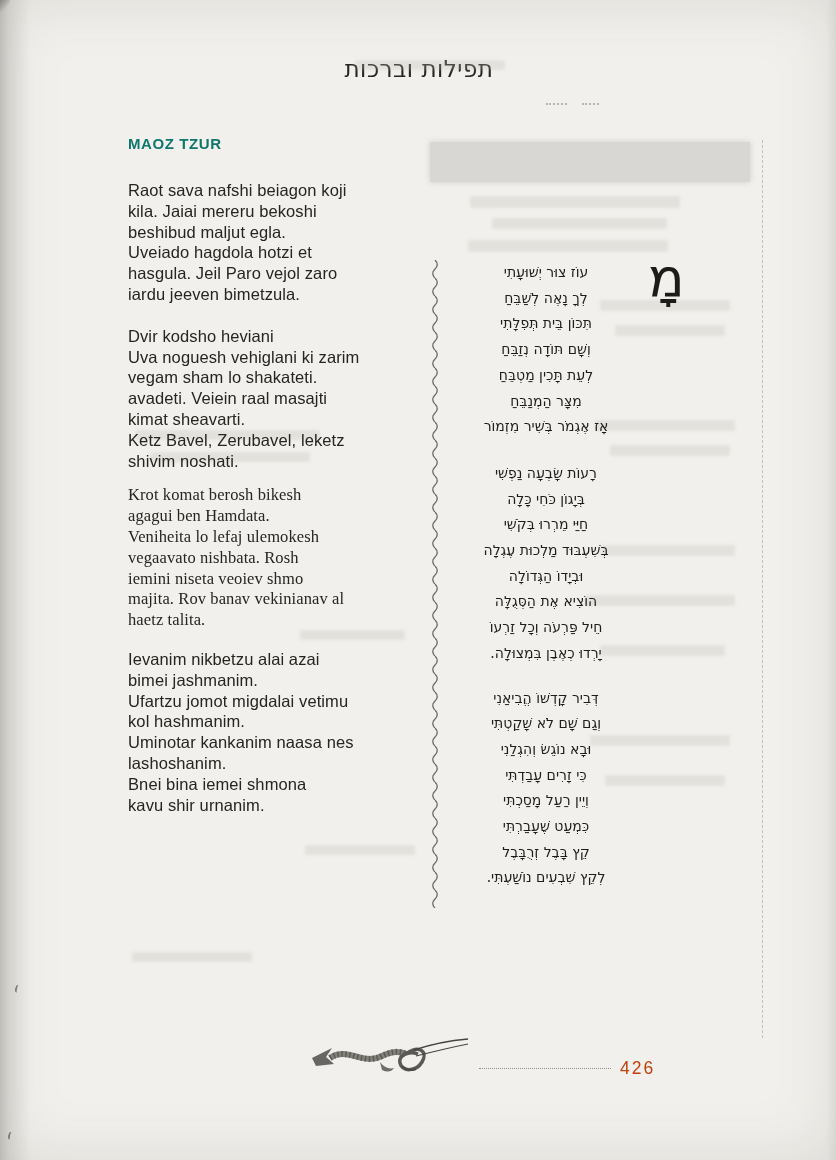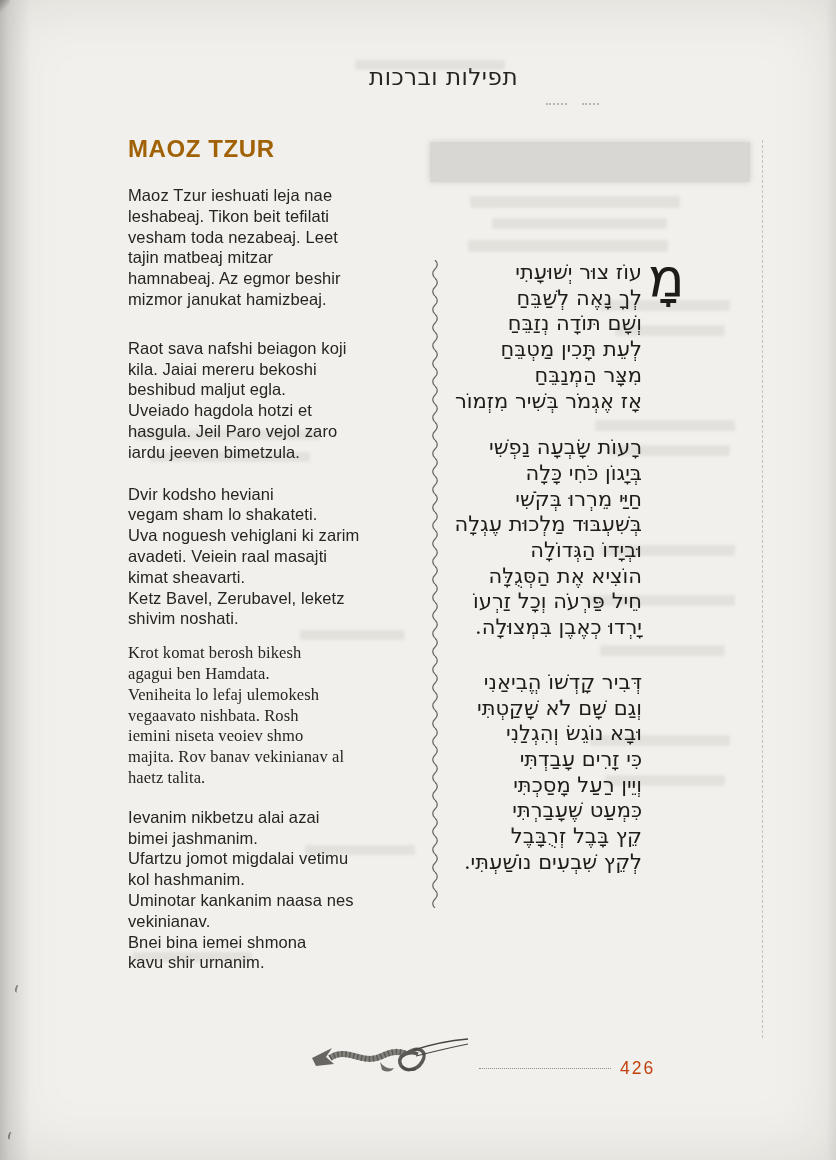--- a/index.html
+++ b/index.html
@@ -8,49 +8,49 @@
   .page::after{content:"";position:absolute;inset:0;pointer-events:none;
         box-shadow:inset 0 0 60px rgba(120,115,105,.18);}
   .binding-shadow{position:absolute;left:0;top:0;width:30px;height:1160px;
         background:linear-gradient(90deg,#c7c6c2 0,#dbdad6 30%,rgba(241,240,236,0) 100%);}
   .right-fade{position:absolute;right:0;top:0;width:10px;height:1160px;
         background:linear-gradient(270deg,#e3e2de 0,rgba(241,240,236,0) 100%);}
   .corner-speck{position:absolute;left:0;top:0;width:10px;height:12px;
         background:linear-gradient(135deg,#71706c 0,rgba(241,240,236,0) 65%);opacity:.7;}
 
   
-  .header-hebrew{position:absolute;left:320px;top:64px;width:198px;text-align:right;
+  .header-hebrew{position:absolute;left:320px;top:56px;width:198px;text-align:center;
         direction:rtl;font-family:"DejaVu Serif","DejaVu Sans",serif;
         font-size:23px;color:#262520;letter-spacing:.5px;}
   .dot-seg{position:absolute;top:103px;height:0;border-top:2px dotted #9a9994;opacity:.65;}
   .seg1{left:546px;width:21px;}
   .seg2{left:582px;width:17px;}
 
   
   .shade-box{position:absolute;left:430px;top:142px;width:320px;height:40px;
         background:#d8d7d3;box-shadow:0 0 6px rgba(110,108,100,.25);}
   .ghost{position:absolute;background:#bdbab2;opacity:.26;border-radius:2px;filter:blur(1.5px);}
 
   
   .left-col{position:absolute;left:128px;top:135px;width:250px;}
-  .song-title{margin:0;font-size:24px;font-weight:bold;letter-spacing:.6px;color:#a16207;}
+  .song-title{margin:0;font-size:15px;font-weight:bold;letter-spacing:.6px;color:#0f766e;}
   .para{margin:0;}
   .p1{margin-top:22px;} .p2{margin-top:28px;} .p3{margin-top:21px;}
   .p4{margin-top:14px;font-family:Liberation Serif, serif;} .p5{margin-top:18px;}
   .tl{font-size:16.5px;line-height:20.8px;letter-spacing:.1px;white-space:nowrap;color:#26251f;}
 
   
   .wavy-divider{position:absolute;left:429px;top:260px;}
   .dropcap{position:absolute;left:648px;top:252px;font-size:54px;line-height:1;
         font-family:"DejaVu Serif","DejaVu Sans",serif;color:#1d1c18;}
   .heb-col{position:absolute;left:450px;top:260px;width:192px;direction:rtl;text-align:center;
         font-family:"DejaVu Serif","DejaVu Sans",serif;color:#1e1d19;}
   .stanza{margin:0;}
-  .s2{margin-top:21px;} .s3{margin-top:29px;}
-  .hl{font-size:21px;line-height:25.7px;white-space:nowrap;text-align:right;}
+  .s2{margin-top:21px;} .s3{margin-top:19px;}
+  .hl{font-size:14px;line-height:25.7px;white-space:nowrap;}
 
   .fold-line{position:absolute;left:762px;top:140px;height:898px;width:0;
         border-left:1px dashed #b3b2ac;opacity:.75;}
 
   
   .ornament{position:absolute;left:310px;top:1036px;}
   .foot-dots{position:absolute;left:479px;top:1068px;width:132px;height:0;
         border-top:1px dotted #8e8d88;}
   .page-num{position:absolute;left:620px;top:1058px;font-size:17.5px;letter-spacing:2px;color:#c2410c;}
 
@@ -88,42 +88,34 @@
   <div class="ghost" style="left:605px;top:775px;width:120px;height:11px;"></div>
   <div class="ghost" style="left:135px;top:430px;width:185px;height:10px;"></div>
   <div class="ghost" style="left:150px;top:452px;width:160px;height:10px;"></div>
   <div class="ghost" style="left:300px;top:630px;width:105px;height:10px;"></div>
   <div class="ghost" style="left:305px;top:845px;width:110px;height:10px;"></div>
   <div class="ghost" style="left:132px;top:952px;width:120px;height:10px;"></div>
 
   <div class="left-col">
     <h1 class="song-title">MAOZ TZUR</h1>
 
-    <div class="para p1">
-      <div class="tl">Maoz Tzur ieshuati leja nae</div>
-      <div class="tl">leshabeaj. Tikon beit tefilati</div>
-      <div class="tl">vesham toda nezabeaj. Leet</div>
-      <div class="tl">tajin matbeaj mitzar</div>
-      <div class="tl">hamnabeaj. Az egmor beshir</div>
-      <div class="tl">mizmor janukat hamizbeaj.</div>
-    </div>
 
     <div class="para p2">
       <div class="tl">Raot sava nafshi beiagon koji</div>
       <div class="tl">kila. Jaiai mereru bekoshi</div>
       <div class="tl">beshibud maljut egla.</div>
       <div class="tl">Uveiado hagdola hotzi et</div>
       <div class="tl">hasgula. Jeil Paro vejol zaro</div>
       <div class="tl">iardu jeeven bimetzula.</div>
     </div>
 
     <div class="para p3">
       <div class="tl">Dvir kodsho heviani</div>
+      <div class="tl">Uva noguesh vehiglani ki zarim</div>
       <div class="tl">vegam sham lo shakateti.</div>
-      <div class="tl">Uva noguesh vehiglani ki zarim</div>
       <div class="tl">avadeti. Veiein raal masajti</div>
       <div class="tl">kimat sheavarti.</div>
       <div class="tl">Ketz Bavel, Zerubavel, leketz</div>
       <div class="tl">shivim noshati.</div>
     </div>
 
     <div class="para p4">
       <div class="tl">Krot komat berosh bikesh</div>
       <div class="tl">agagui ben Hamdata.</div>
       <div class="tl">Veniheita lo lefaj ulemokesh</div>
@@ -132,40 +124,41 @@
       <div class="tl">majita. Rov banav vekinianav al</div>
       <div class="tl">haetz talita.</div>
     </div>
 
     <div class="para p5">
       <div class="tl">Ievanim nikbetzu alai azai</div>
       <div class="tl">bimei jashmanim.</div>
       <div class="tl">Ufartzu jomot migdalai vetimu</div>
       <div class="tl">kol hashmanim.</div>
       <div class="tl">Uminotar kankanim naasa nes</div>
-      <div class="tl">vekinianav.</div>
+      <div class="tl">lashoshanim.</div>
       <div class="tl">Bnei bina iemei shmona</div>
       <div class="tl">kavu shir urnanim.</div>
     </div>
   </div>
 
   <svg class="wavy-divider" width="12" height="648">
     <defs>
       <pattern id="wv" width="12" height="18" patternUnits="userSpaceOnUse">
         <path d="M6 0 Q10.5 4.5 6 9 Q1.5 13.5 6 18" fill="none" stroke="#55544f" stroke-width="1.3"></path>
       </pattern>
     </defs>
     <rect width="12" height="648" fill="url(#wv)" opacity="0.85"></rect>
   </svg>
 
   <div class="dropcap">מָ</div>
   <div class="heb-col">
     <div class="stanza s1">
       <div class="hl">עוֹז צוּר יְשׁוּעָתִי</div>
       <div class="hl">לְךָ נָאֶה לְשַׁבֵּחַ</div>
+      <div class="hl">תִּכּוֹן בֵּית תְּפִלָּתִי</div>
       <div class="hl">וְשָׁם תּוֹדָה נְזַבֵּחַ</div>
       <div class="hl">לְעֵת תָּכִין מַטְבֵּחַ</div>
       <div class="hl">מִצָּר הַמְנַבֵּחַ</div>
       <div class="hl">אָז אֶגְמֹר בְּשִׁיר מִזְמוֹר</div>
     </div>
     <div class="stanza s2">
       <div class="hl">רָעוֹת שָׂבְעָה נַפְשִׁי</div>
       <div class="hl">בְּיָגוֹן כֹּחִי כָּלָה</div>
       <div class="hl">חַיַּי מֵרְרוּ בְּקֹשִׁי</div>
       <div class="hl">בְּשִׁעְבּוּד מַלְכוּת עֶגְלָה</div>

